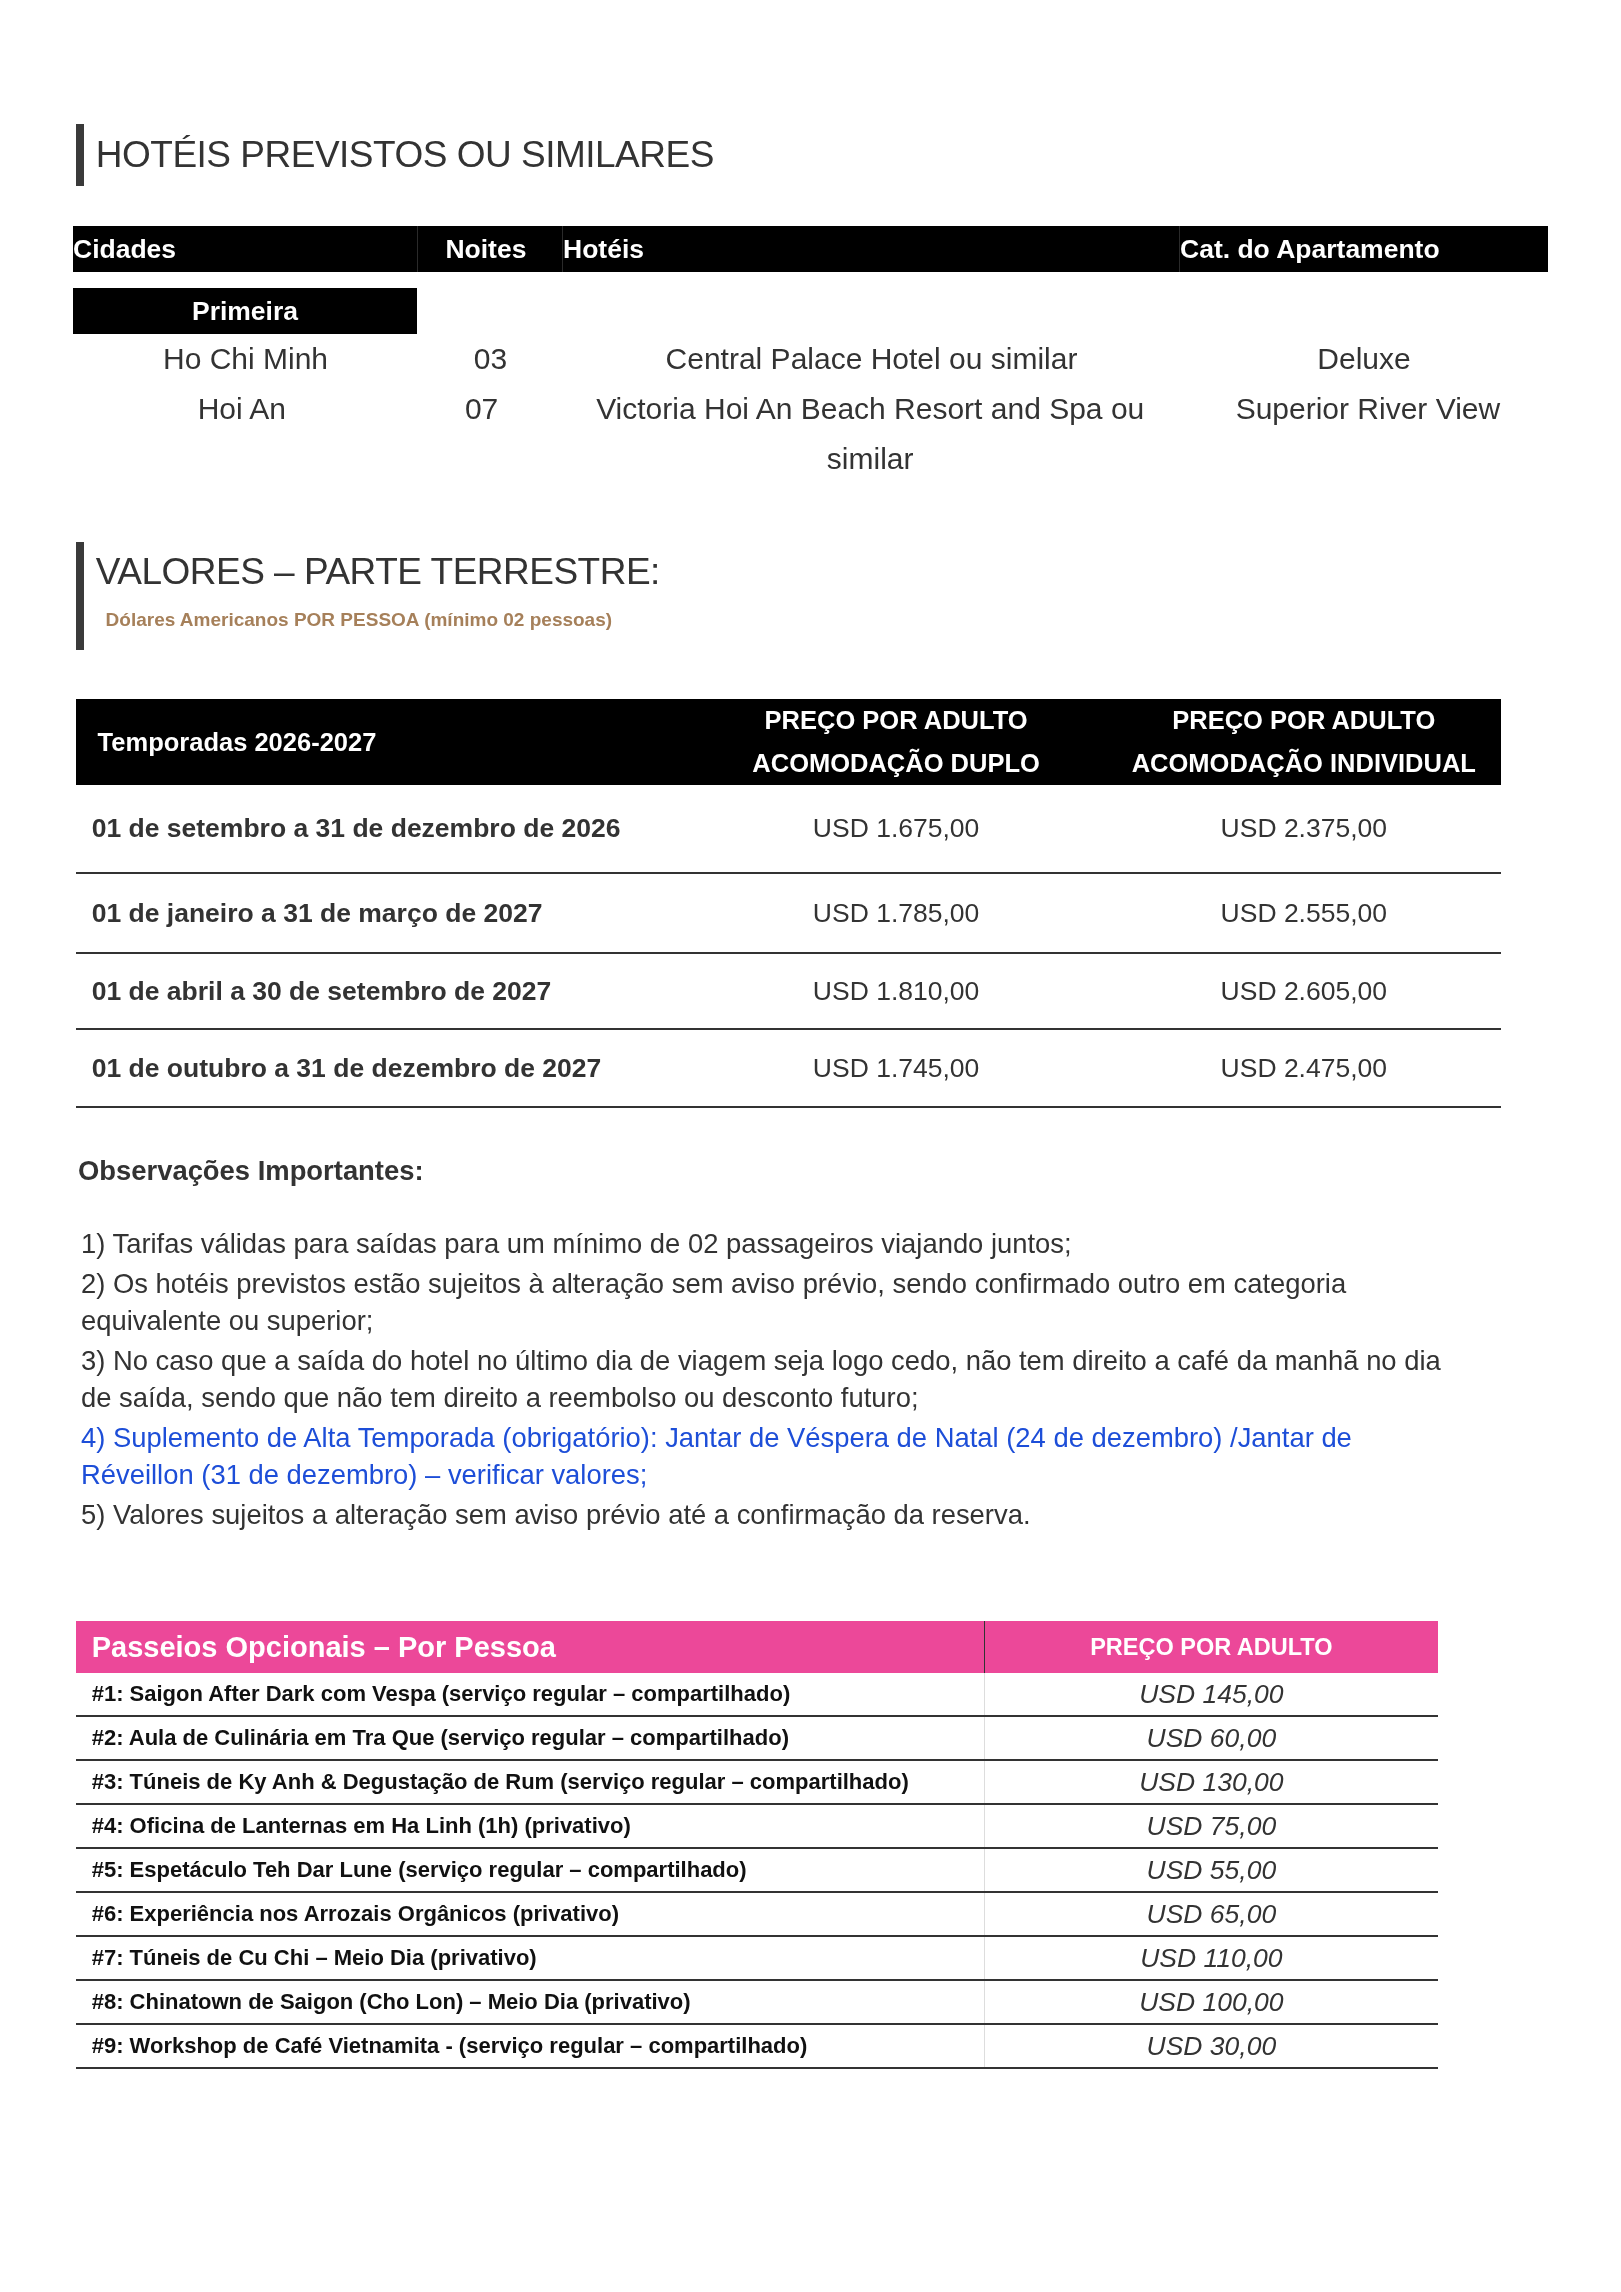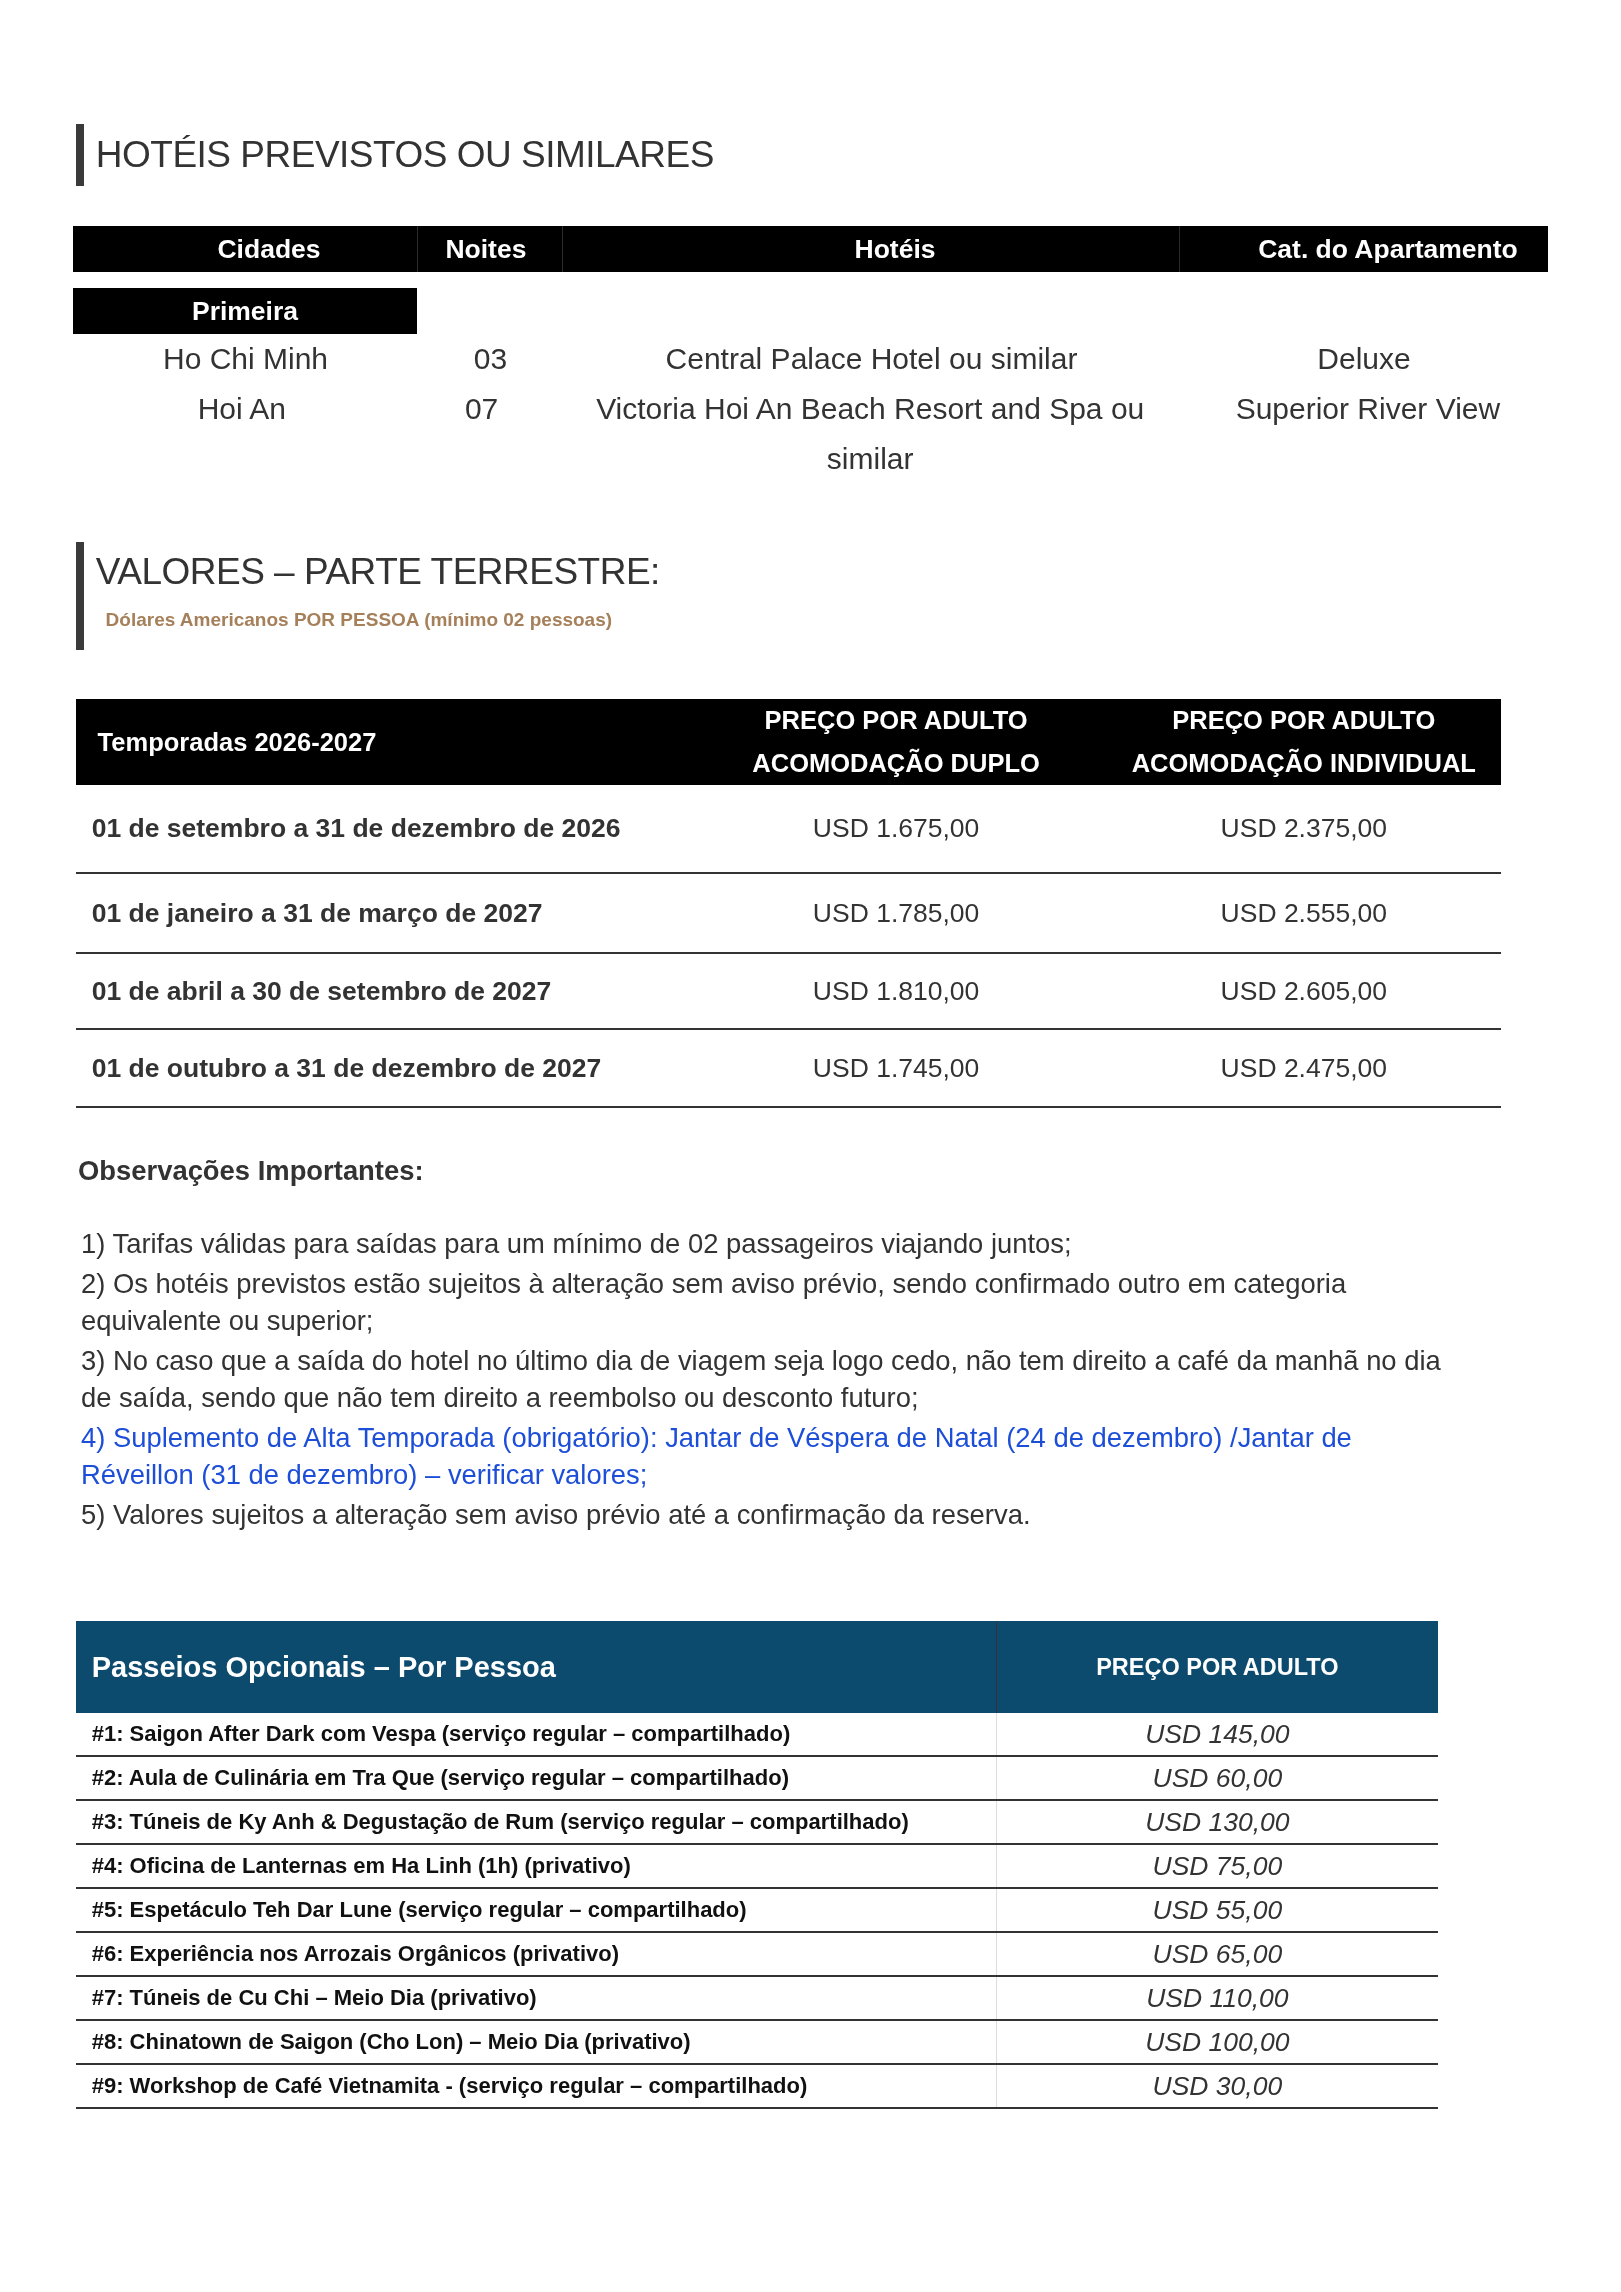--- a/index.html
+++ b/index.html
@@ -19,22 +19,22 @@
   }
   .section-sub {
     font-size: 19px; font-weight: bold; color: #a6805a; line-height: 37px;
     padding-left: 9.8px; white-space: nowrap;
   }
 
   
   .hotels { position: absolute; left: 73px; top: 226px; width: 1475px; }
   .hotels .hdr { display: flex; height: 46px; background: #000; }
   .hotels .hdr div {
-    color: #fff; font-weight: bold; font-size: 26.5px; line-height: 46px; text-align: center;
-    border-right: 1px solid #2a2a2a; box-sizing: border-box; padding-left: 48px;
+    color: #fff; font-weight: bold; font-size: 26.5px; line-height: 46px; text-align: left;
+    border-right: 1px solid #2a2a2a; box-sizing: border-box;
   }
   .hotels .hdr div:last-child { border-right: none; }
   .c1 { width: 345px; } .c2 { width: 145px; } .c3 { width: 617px; } .c4 { width: 368px; }
   .hotels .hdr .c2 { text-align: left; padding-left: 27.4px; }
   .cat-badge {
     margin-top: 15.7px; width: 344px; height: 46px; background: #000000; color: #fff;
     font-weight: bold; font-size: 26.5px; line-height: 46px; text-align: center;
   }
   .hotels .row { display: flex; font-size: 30px; color: #333; line-height: 50px; }
   .hotels .row div { text-align: center; }
@@ -56,21 +56,21 @@
   .prices tr.r3 td { height: 76px; }
 
   
   .obs { position: absolute; left: 78px; top: 1152px; width: 1392px; font-size: 27.4px; color: #333; line-height: 37px; }
   .obs .obs-title { font-weight: bold; margin-bottom: 36px; }
   .obs .note { margin: 3px; }
   .obs .note.red { color: #1d4ed8; }
 
   
   .tours { position: absolute; left: 76px; top: 1621px; width: 1362px; border-collapse: collapse; }
-  .tours th { background: #0c4a6e; color: #fff; font-weight: bold; height: 68px; padding: 12px; }
+  .tours th { background: #ec4899; color: #fff; font-weight: bold; height: 52px; padding: 0; }
   .tours th.t-name { text-align: left; padding-left: 15.7px; font-size: 29px; width: 892px; border-right: 1px solid #333; }
   .tours th.t-price { text-align: center; font-size: 23.5px; }
   .tours td { border-bottom: 2px solid #333; height: 42px; padding: 0; font-size: 22px; }
   .tours td.t-name { font-weight: bold; color: #111; padding-left: 15.7px; border-right: 1px solid #ddd; }
   .tours td.t-price { text-align: center; font-size: 26.5px; color: #333; font-style: italic; }
 </style>
 </head>
 <body>
 
 <div class="section-head" style="top:124px; height:62px;">

